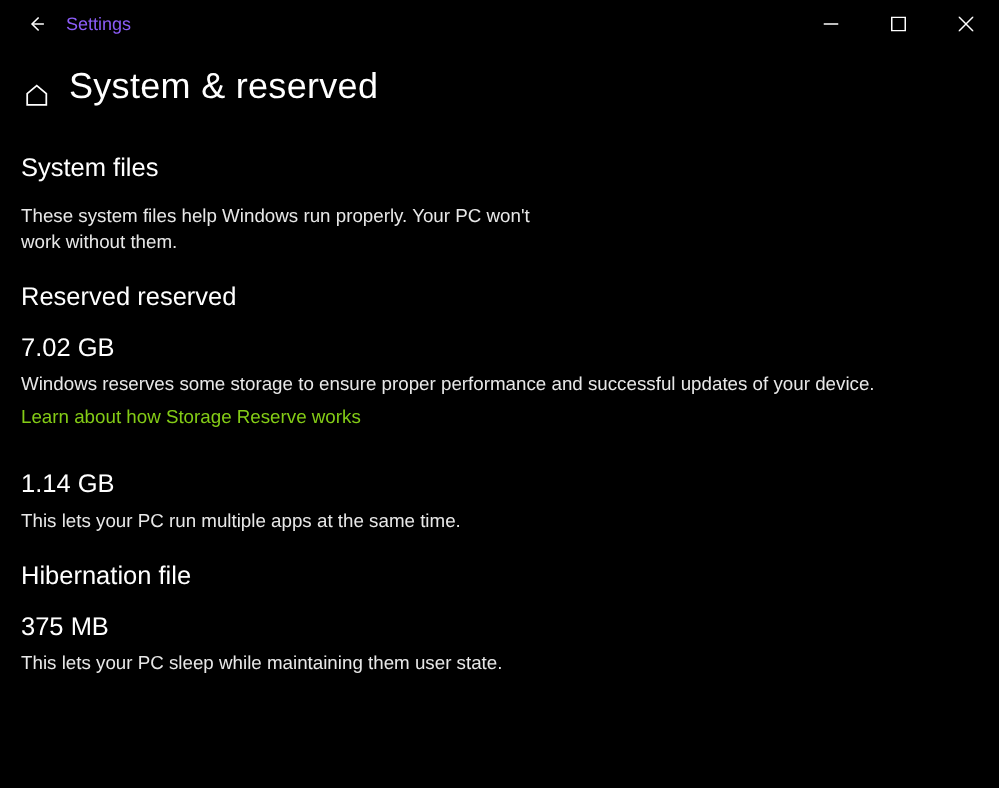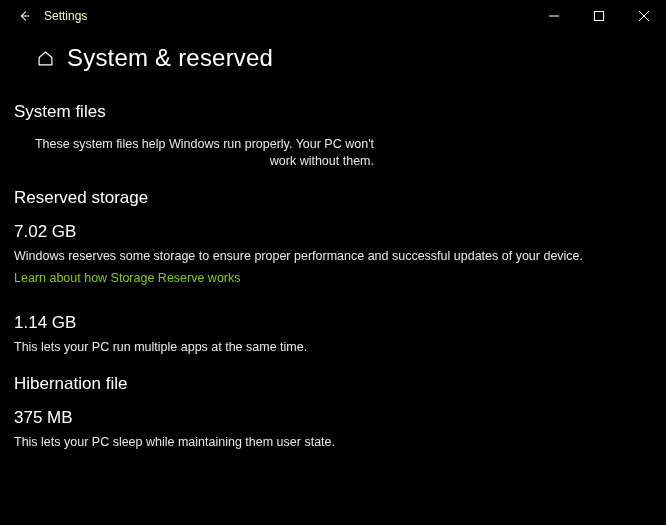--- a/index.html
+++ b/index.html
@@ -21,41 +21,40 @@
   .titlebar .back {
     width: 32px;
     height: 32px;
     display: flex;
     align-items: center;
     justify-content: center;
     cursor: pointer;
   }
   .titlebar .app-title {
     font-size: 12px;
-    color: #fef9c3;
+    color: #8b5cf6;
     margin-left: 4px;
     text-align: center;
   }
   .window-controls {
     margin-left: auto;
     display: flex;
   }
   .win-btn {
     width: 45px;
     height: 32px;
     display: flex;
     align-items: center;
     justify-content: center;
     cursor: pointer;
   }
   .header-row {
     display: flex;
-    align-items: center;
+    align-items: flex-end;
     padding: 12px 21px 8px 14px;
-    margin-left: 21px;
   }
   .home-icon {
     width: 20px;
     display: flex;
     align-items: center;
     justify-content: center;
     margin-right: 12px;
     cursor: pointer;
   }
   .page-title {
@@ -81,21 +80,20 @@
     margin-bottom: 6px;
   }
   .desc {
     font-size: 12.5px;
     color: #e8e8e8;
     line-height: 1.35;
     max-width: 620px;
   }
   .desc.narrow {
     max-width: 360px;
-    text-align: right;
   }
   .link {
     color: #84cc16;
     font-size: 12.5px;
     cursor: pointer;
     display: inline-block;
     margin-top: 6px;
   }
   svg { display: block; }
 </style>
@@ -140,21 +138,21 @@
 </div>
 
 <div class="content">
 
   <div class="section">
     <h2>System files</h2>
     <div class="desc narrow">These system files help Windows run properly. Your PC won't work without them.</div>
   </div>
 
   <div class="section">
-    <h2>Reserved storage</h2>
+    <h2>Reserved reserved</h2>
     <div class="value">7.02 GB</div>
     <div class="desc">Windows reserves some storage to ensure proper performance and successful updates of your device.</div>
     <a class="link">Learn about how Storage Reserve works</a>
   </div>
 
   <div class="section" style="margin-top:28px">
     <div class="value">1.14 GB</div>
     <div class="desc">This lets your PC run multiple apps at the same time.</div>
   </div>
 

